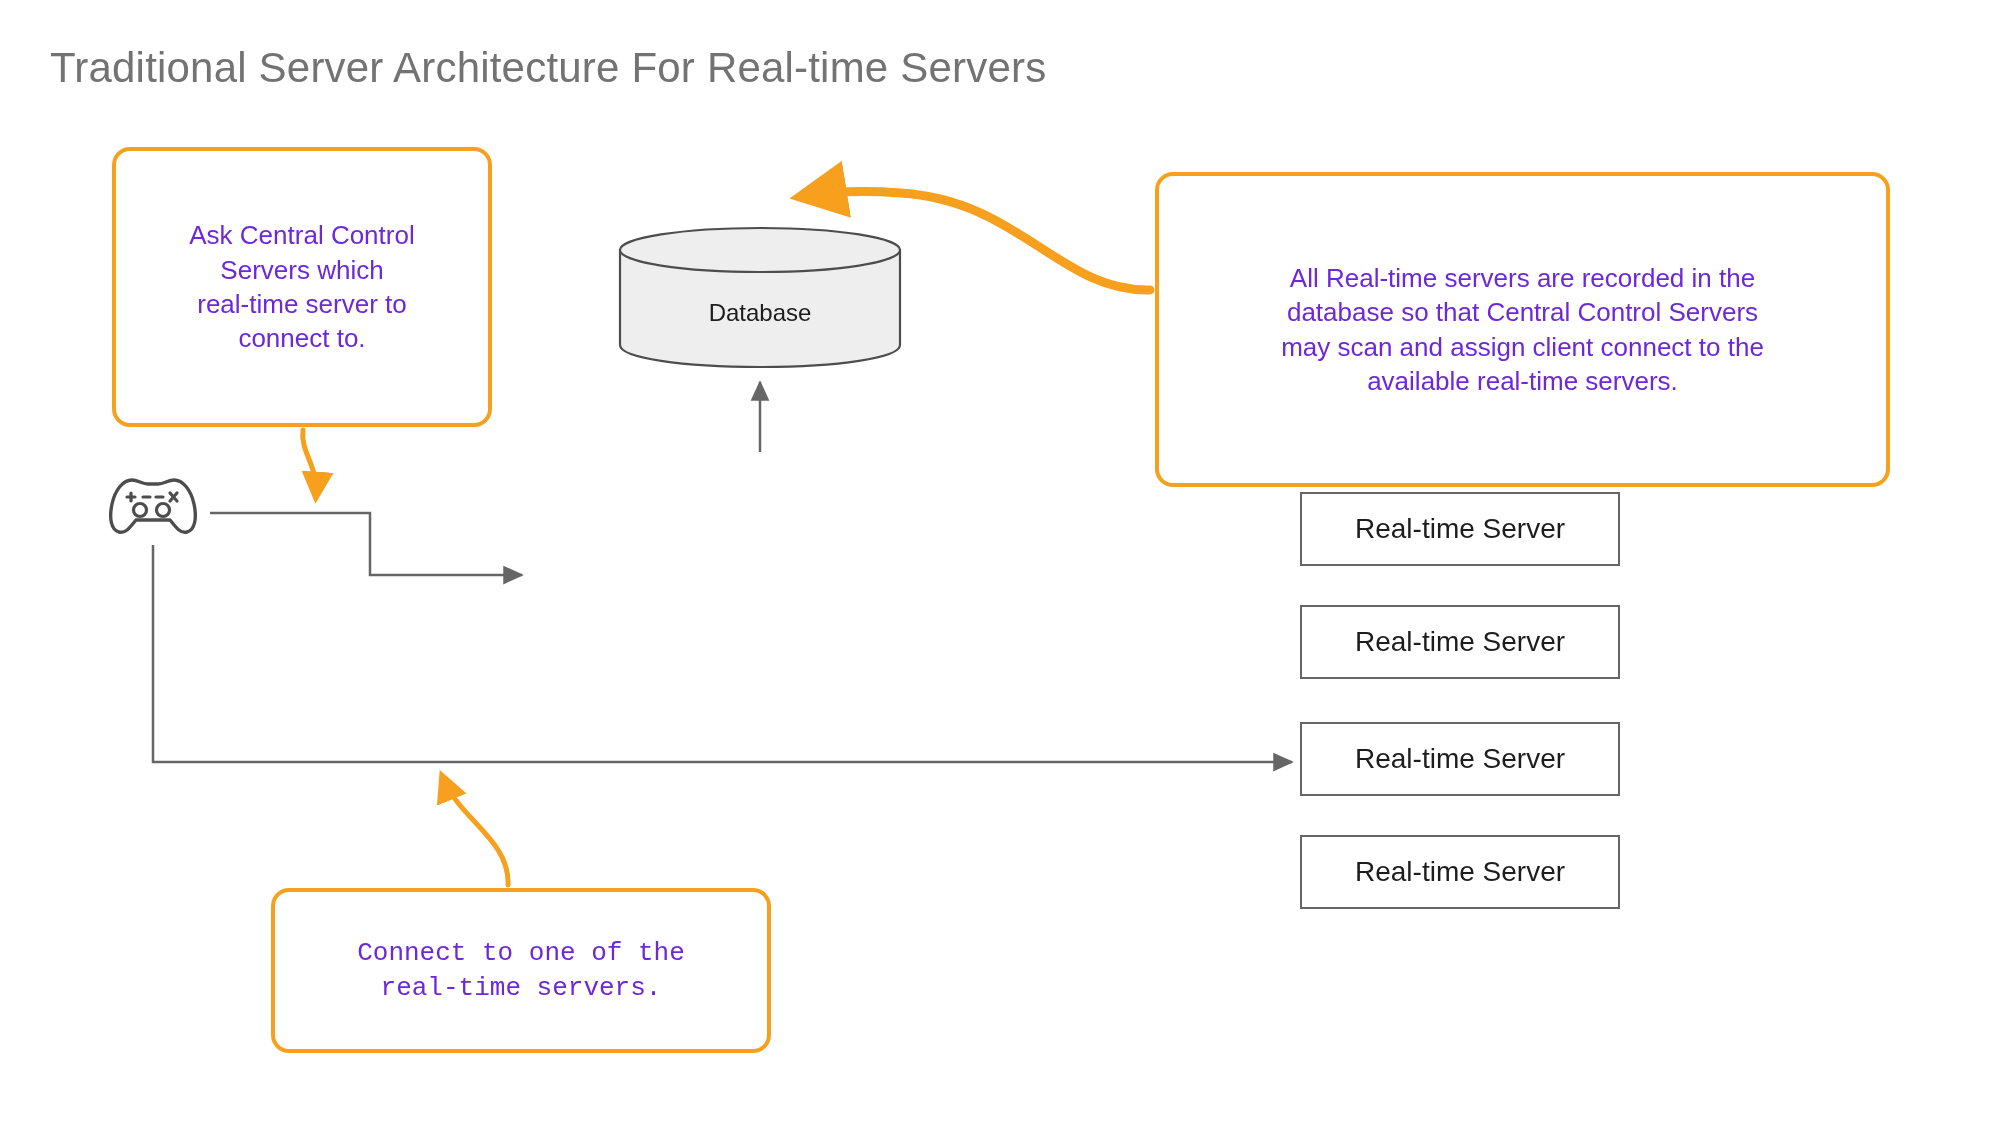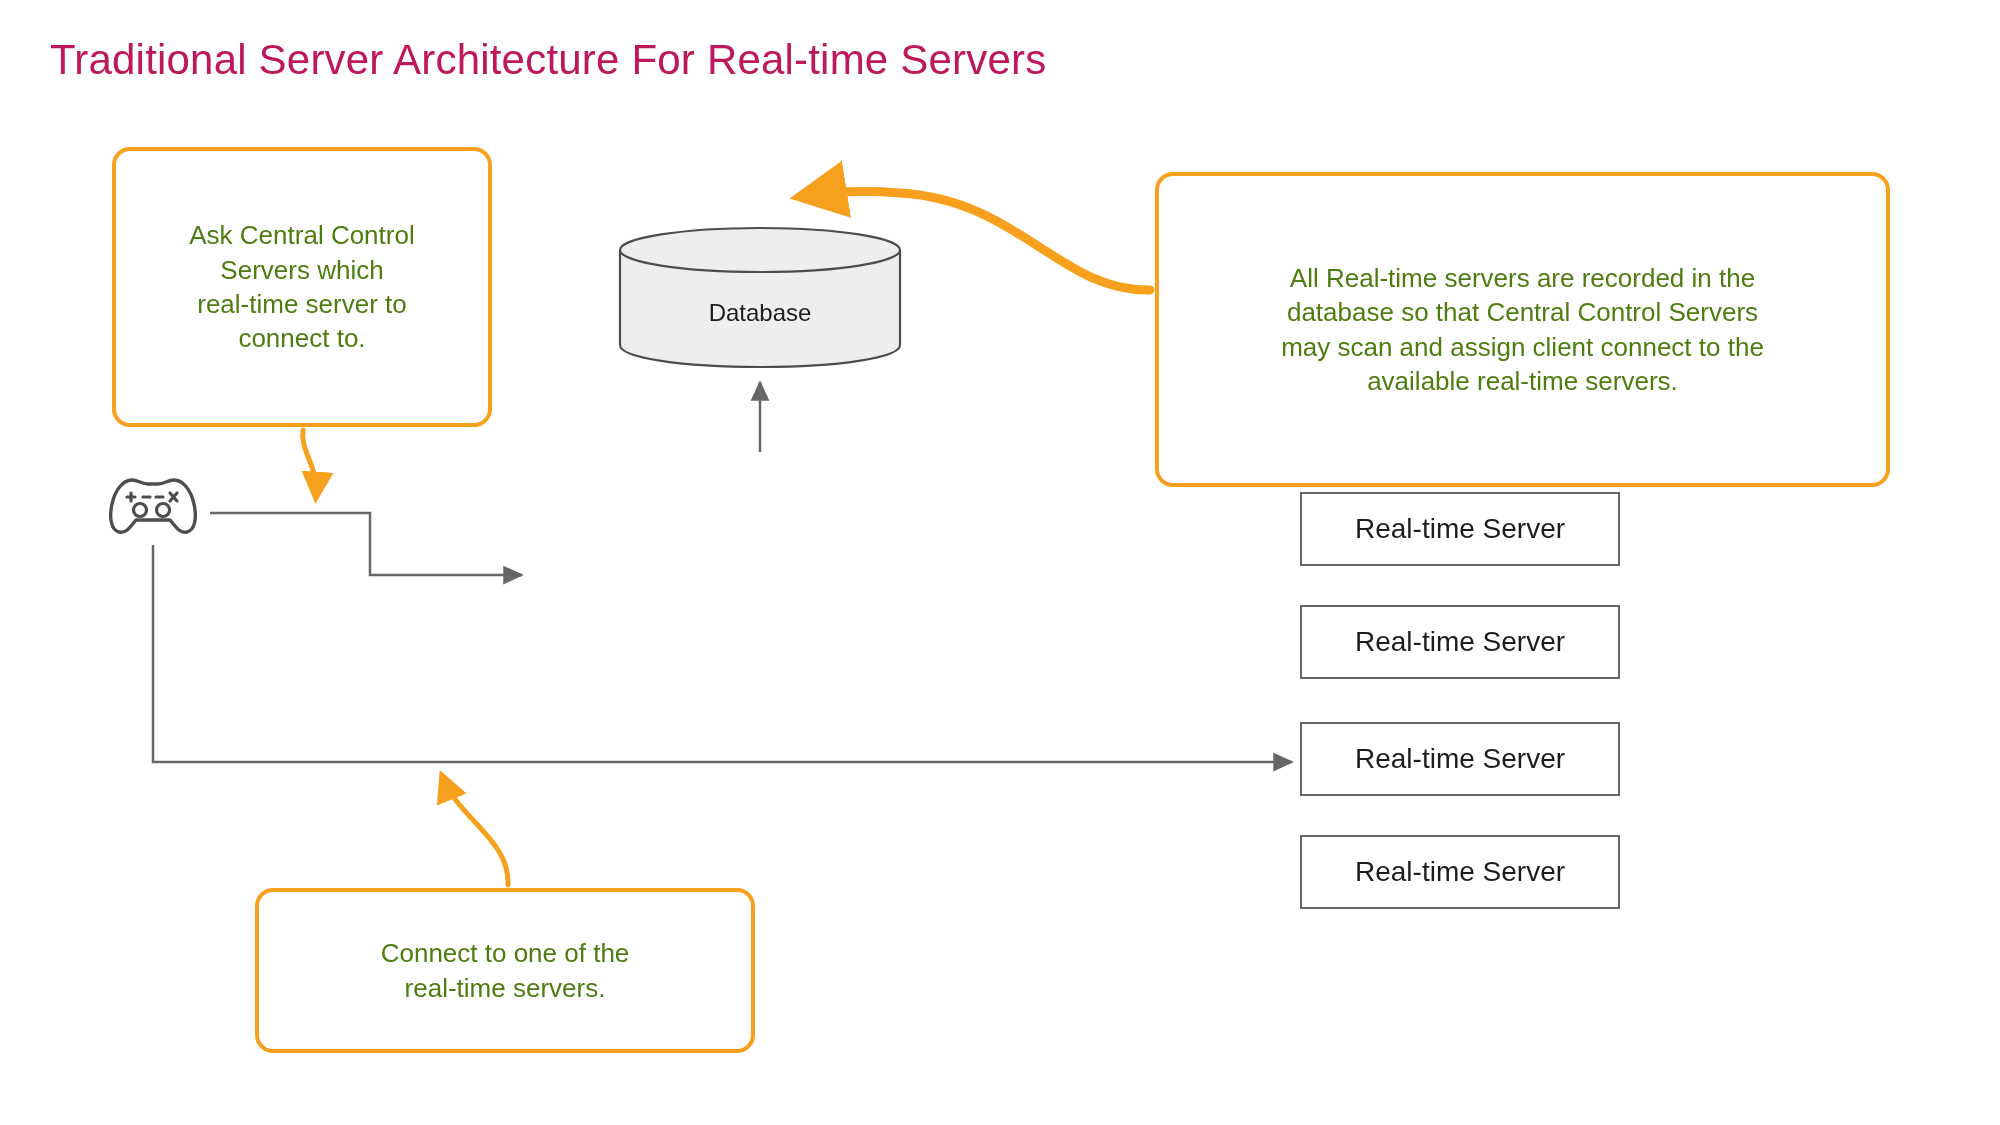--- a/index.html
+++ b/index.html
@@ -13,24 +13,24 @@
     height: 1125px;
     background: #ffffff;
     overflow: hidden;
     font-family: "Liberation Sans", sans-serif;
   }
 
   
   #page-title {
     position: absolute;
     left: 50px;
-    top: 36px;
+    top: 44px;
     font-size: 42px;
     font-weight: 400;
-    color: #be185d;
+    color: #737373;
     letter-spacing: 0.2px;
     white-space: nowrap;
   }
 
   
   #wires {
     position: absolute;
     left: 0;
     top: 0;
     width: 2000px;
@@ -42,28 +42,28 @@
   .callout {
     position: absolute;
     box-sizing: border-box;
     background: #ffffff;
     border: 4px solid #f7a01d;
     border-radius: 18px;
     display: flex;
     align-items: center;
     justify-content: center;
     text-align: center;
-    color: #4d7c0f;
+    color: #6d28d9;
     font-size: 26px;
     line-height: 1.32;
     padding: 16px 16px;
   }
   #callout-ask   { left: 112px;  top: 147px; width: 380px;  height: 280px; }
   #callout-db    { left: 1155px; top: 172px; width: 735px;  height: 315px; }
-  #callout-conn  { left: 255px;  top: 888px; width: 500px;  height: 165px; }
+  #callout-conn  { left: 271px;  top: 888px; width: 500px;  height: 165px; font-family: Liberation Mono, monospace; }
 
   
   #central-control-servers {
     position: absolute;
     left: 530px;
     top: 455px;
     width: 460px;
     height: 230px;
     box-sizing: border-box;
     background: #eeeeee;

